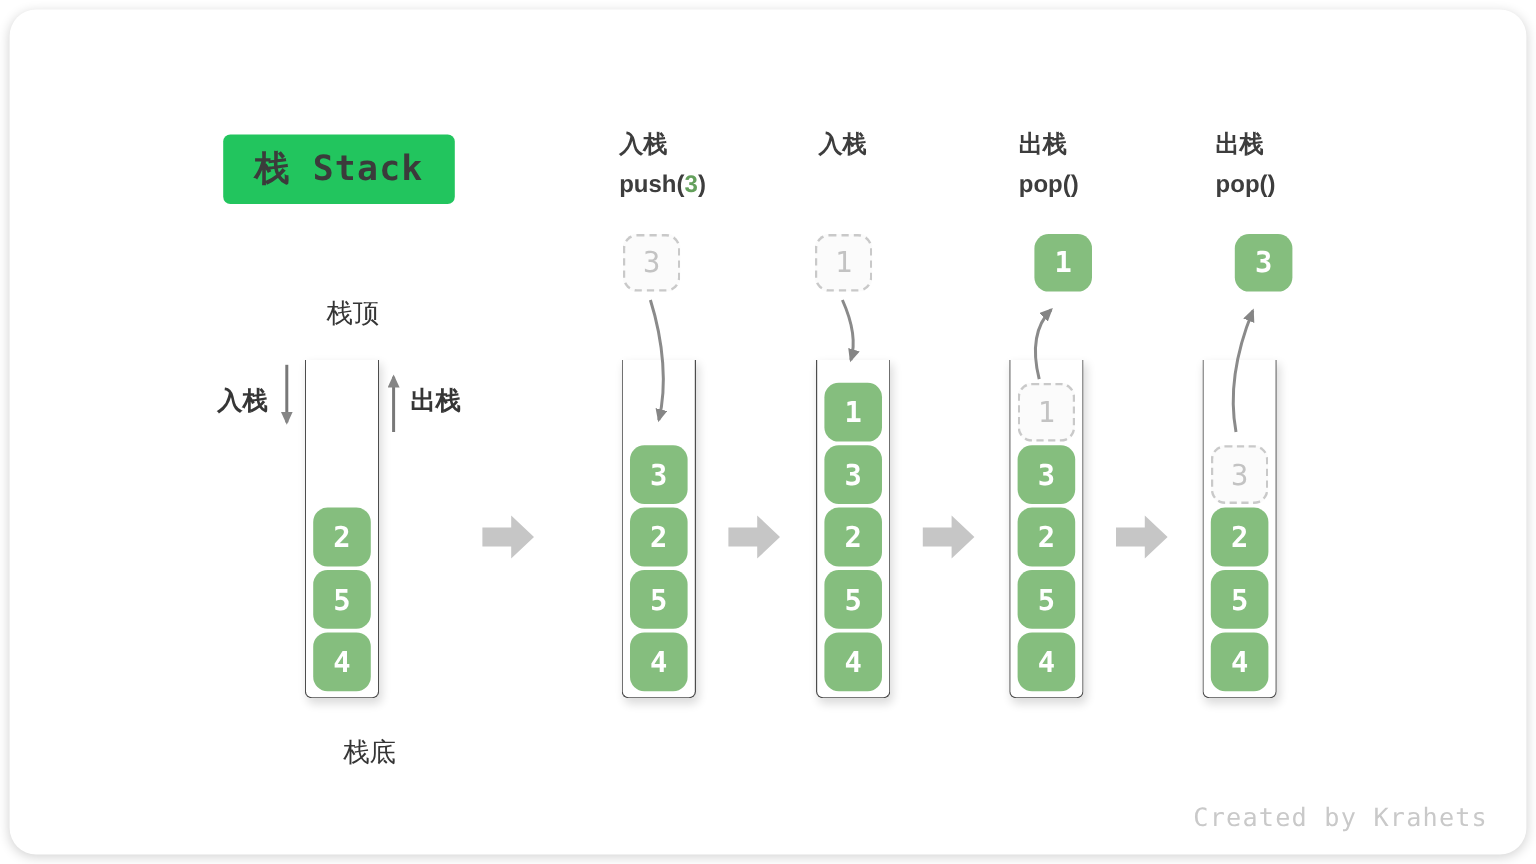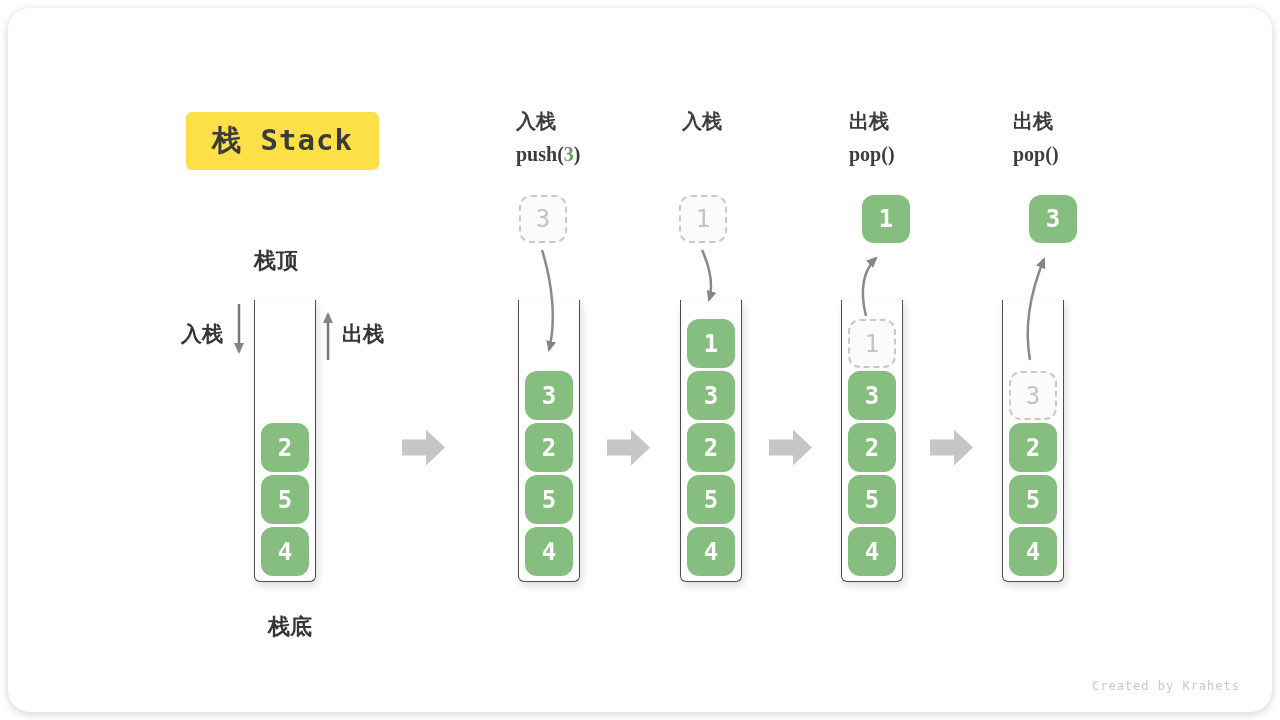--- a/index.html
+++ b/index.html
@@ -8,32 +8,32 @@
     position:absolute; left:8px; top:8px; width:1264px; height:704px;
     background:#ffffff; border-radius:22px;
     box-shadow:0 2px 10px rgba(0,0,0,0.18);
     overflow:hidden;
   }
   .abs { position:absolute; }
 
   
   .title-box {
     left:178px; top:104px; width:193px; height:58px;
-    background:#fde047; border-radius:6px;
+    background:#22c55e; border-radius:6px;
     display:flex; align-items:center; justify-content:center;
     font-family:"DejaVu Sans Mono", monospace;
     font-size:29px; font-weight:bold; color:#3b3b3b;
     letter-spacing:1px;
   }
 
   
   .op-label { top:98px; width:160px; }
   .op-label .zh { font-size:20px; font-weight:bold; color:#3d3d3d; line-height:30px; }
   .op-label .code {
-    font-family:Liberation Serif, serif; font-size:20px; font-weight:600;
+    font-family:Liberation Sans, sans-serif; font-size:20px; font-weight:600;
     color:#3d3d3d; line-height:36px;
   }
   .op-label .code .arg { color:#64a05c; font-weight:bold; }
 
   
   .stack-box {
     top:292px; width:62px; height:282px; background:#ffffff;
     border-left:1.5px solid #4d4d4d; border-right:1.5px solid #4d4d4d;
     border-bottom:1.5px solid #4d4d4d; border-radius:0 0 6px 6px;
     box-shadow:2px 4px 8px rgba(0,0,0,0.14);
@@ -53,25 +53,25 @@
   .float-box {
     top:187px; width:48px; height:48px; border-radius:12px;
     display:flex; align-items:center; justify-content:center;
     font-family:"DejaVu Sans Mono", monospace; font-size:24px;
   }
   .float-box.dashed { background:#fbfbfb; border:2px dashed #c9c9c9; color:#c3c3c3; }
   .float-box.solid { background:#85be7e; color:#ffffff; font-weight:bold; }
 
   
   .side-label { font-size:21px; font-weight:bold; color:#363636; }
-  .tb-label { width:62px; text-align:left; font-size:22px; font-weight:bold; color:#363636; }
+  .tb-label { width:62px; text-align:right; font-size:22px; font-weight:normal; color:#363636; }
 
   .watermark {
     right:32px; bottom:19px;
-    font-family:"DejaVu Sans Mono", monospace; font-size:12px; color:#c9c9c9;
+    font-family:"DejaVu Sans Mono", monospace; font-size:21px; color:#c9c9c9;
     letter-spacing:1px;
   }
   svg.overlay { position:absolute; left:0; top:0; width:1264px; height:704px; pointer-events:none; }
 </style>
 </head>
 <body>
 
 <div class="canvas">
 
   <div class="abs title-box">栈 Stack</div>

